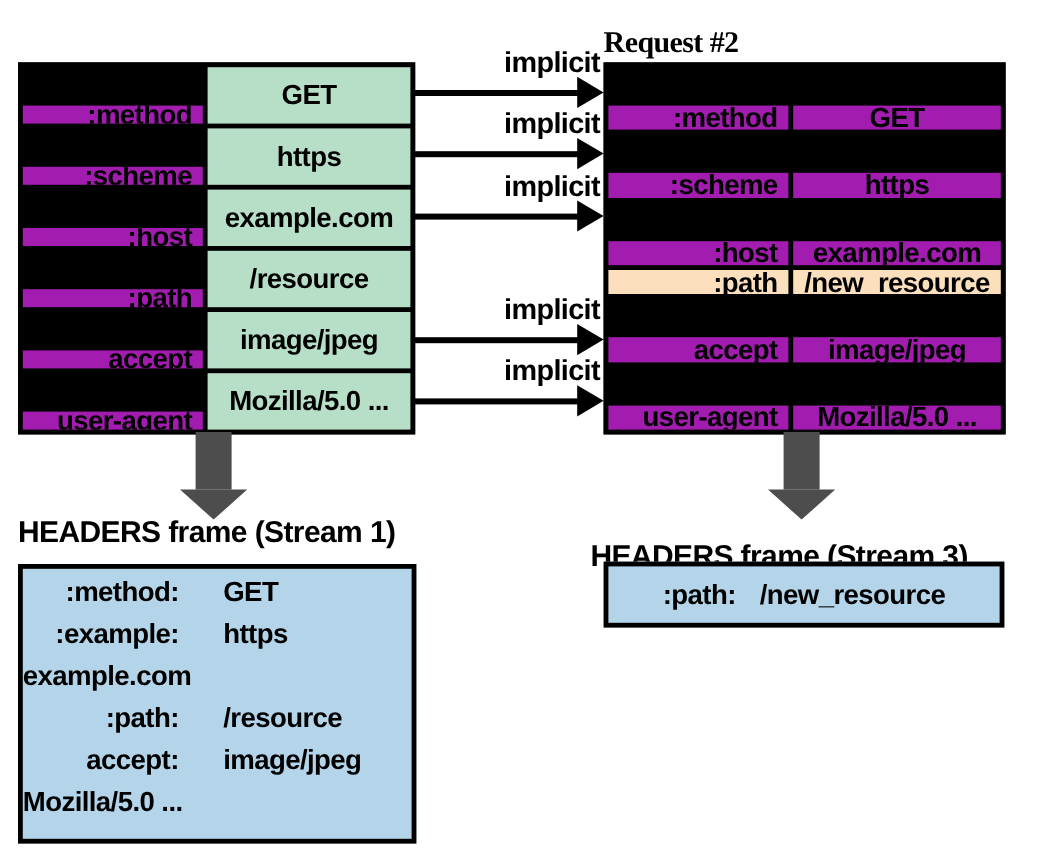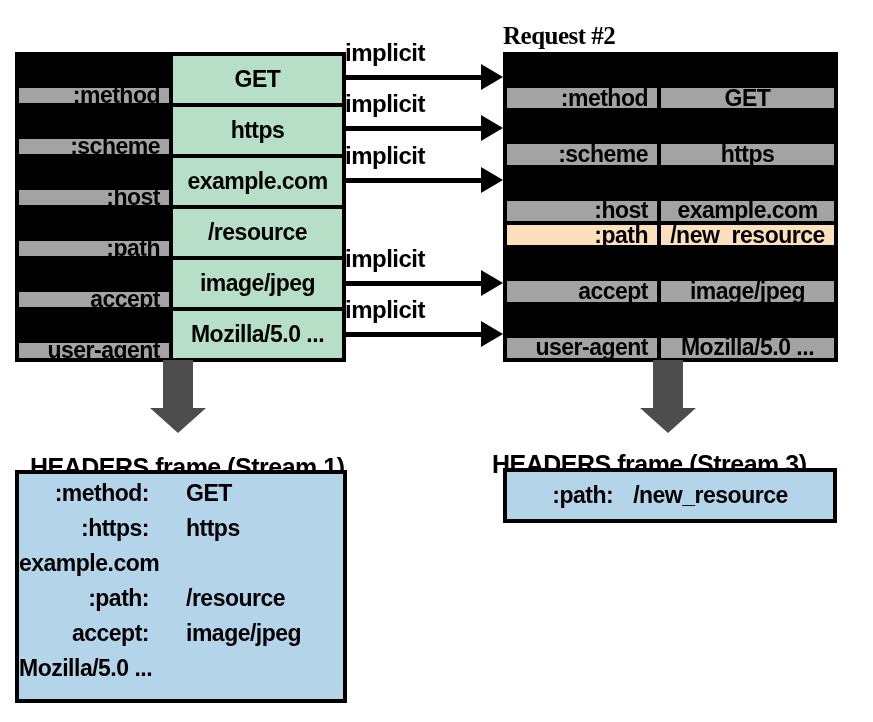--- a/index.html
+++ b/index.html
@@ -14,21 +14,21 @@
   .title{
     position:absolute;
     font-size:25px;
     font-weight:bold;
     letter-spacing:-0.5px;
     line-height:30px;
     white-space:nowrap;
   }
   .t1{left:16px;top:8px;margin-top:44px;}
   .t2{left:503px;top:21px;font-family:Liberation Serif, serif;}
-  .ft1{left:30px;top:429px;margin-top:23px;}
+  .ft1{left:15px;top:429px;}
   .ft2{left:492px;top:449px;}
 
   
   .htable{
     position:absolute;
     display:grid;
     grid-template-columns:150px 1fr;
     gap:4px;
     background:#000;
     border:4px solid #000;
@@ -36,37 +36,37 @@
   }
   .table1{left:15px;top:52px;width:331px;height:310px;}
   .table2{left:503px;top:52px;width:335px;height:310px;}
   .cell{
     display:flex;align-items:center;
     font-size:23px;font-weight:bold;letter-spacing:-0.5px;
     overflow:hidden;white-space:nowrap;
   }
   .cell.key{justify-content:flex-end;padding-right:9px;}
   .cell.val{justify-content:center;padding:0 2px;}
-  .bg-gray{background:#a3a3a3;margin-top:32px;}
+  .bg-gray{background:#a21caf;margin-top:32px;}
   .bg-green{background:#b7dfc8;}
   .bg-orange{background:#fce0bd;}
 
   
   .harrow{position:absolute;left:345px;width:158px;height:5px;}
   .a1{top:75px;}.a2{top:126px;}.a3{top:178px;}.a4{top:281px;}.a5{top:332px;}
   .aline{position:absolute;left:0;top:0;width:140px;height:5px;background:#000;}
   .ahead{
     position:absolute;right:0;top:-11px;width:0;height:0;
     border-top:13px solid transparent;
     border-bottom:13px solid transparent;
     border-left:22px solid #000;
   }
   .alabel{
     position:absolute;left:0;top:-36px;width:155px;
-    text-align:left;
+    text-align:right;
     font-size:24px;font-weight:bold;letter-spacing:-0.5px;
   }
 
   
   .dshaft{position:absolute;width:30px;height:48px;background:#4d4d4d;top:360px;}
   .dshaft.left{left:163px;}
   .dshaft.right{left:653px;}
   .dhead{
     position:absolute;top:408px;width:0;height:0;
     border-left:28px solid transparent;
@@ -170,21 +170,21 @@
 
   <div class="title ft1">HEADERS frame (Stream 1)</div>
   <div class="title ft2">HEADERS frame (Stream 3)</div>
 
   <div class="fbox fbox1">
     <div class="fline">
       <span class="fkey">:method:</span>
       <span class="fval">GET</span>
     </div>
     <div class="fline">
-      <span class="fkey">:https:</span>
+      <span class="fkey">:example:</span>
       <span class="fval">https</span>
     </div>
     <div class="fline">
       <span class="fval">example.com</span>
     </div>
     <div class="fline">
       <span class="fkey">:path:</span>
       <span class="fval">/resource</span>
     </div>
     <div class="fline">

